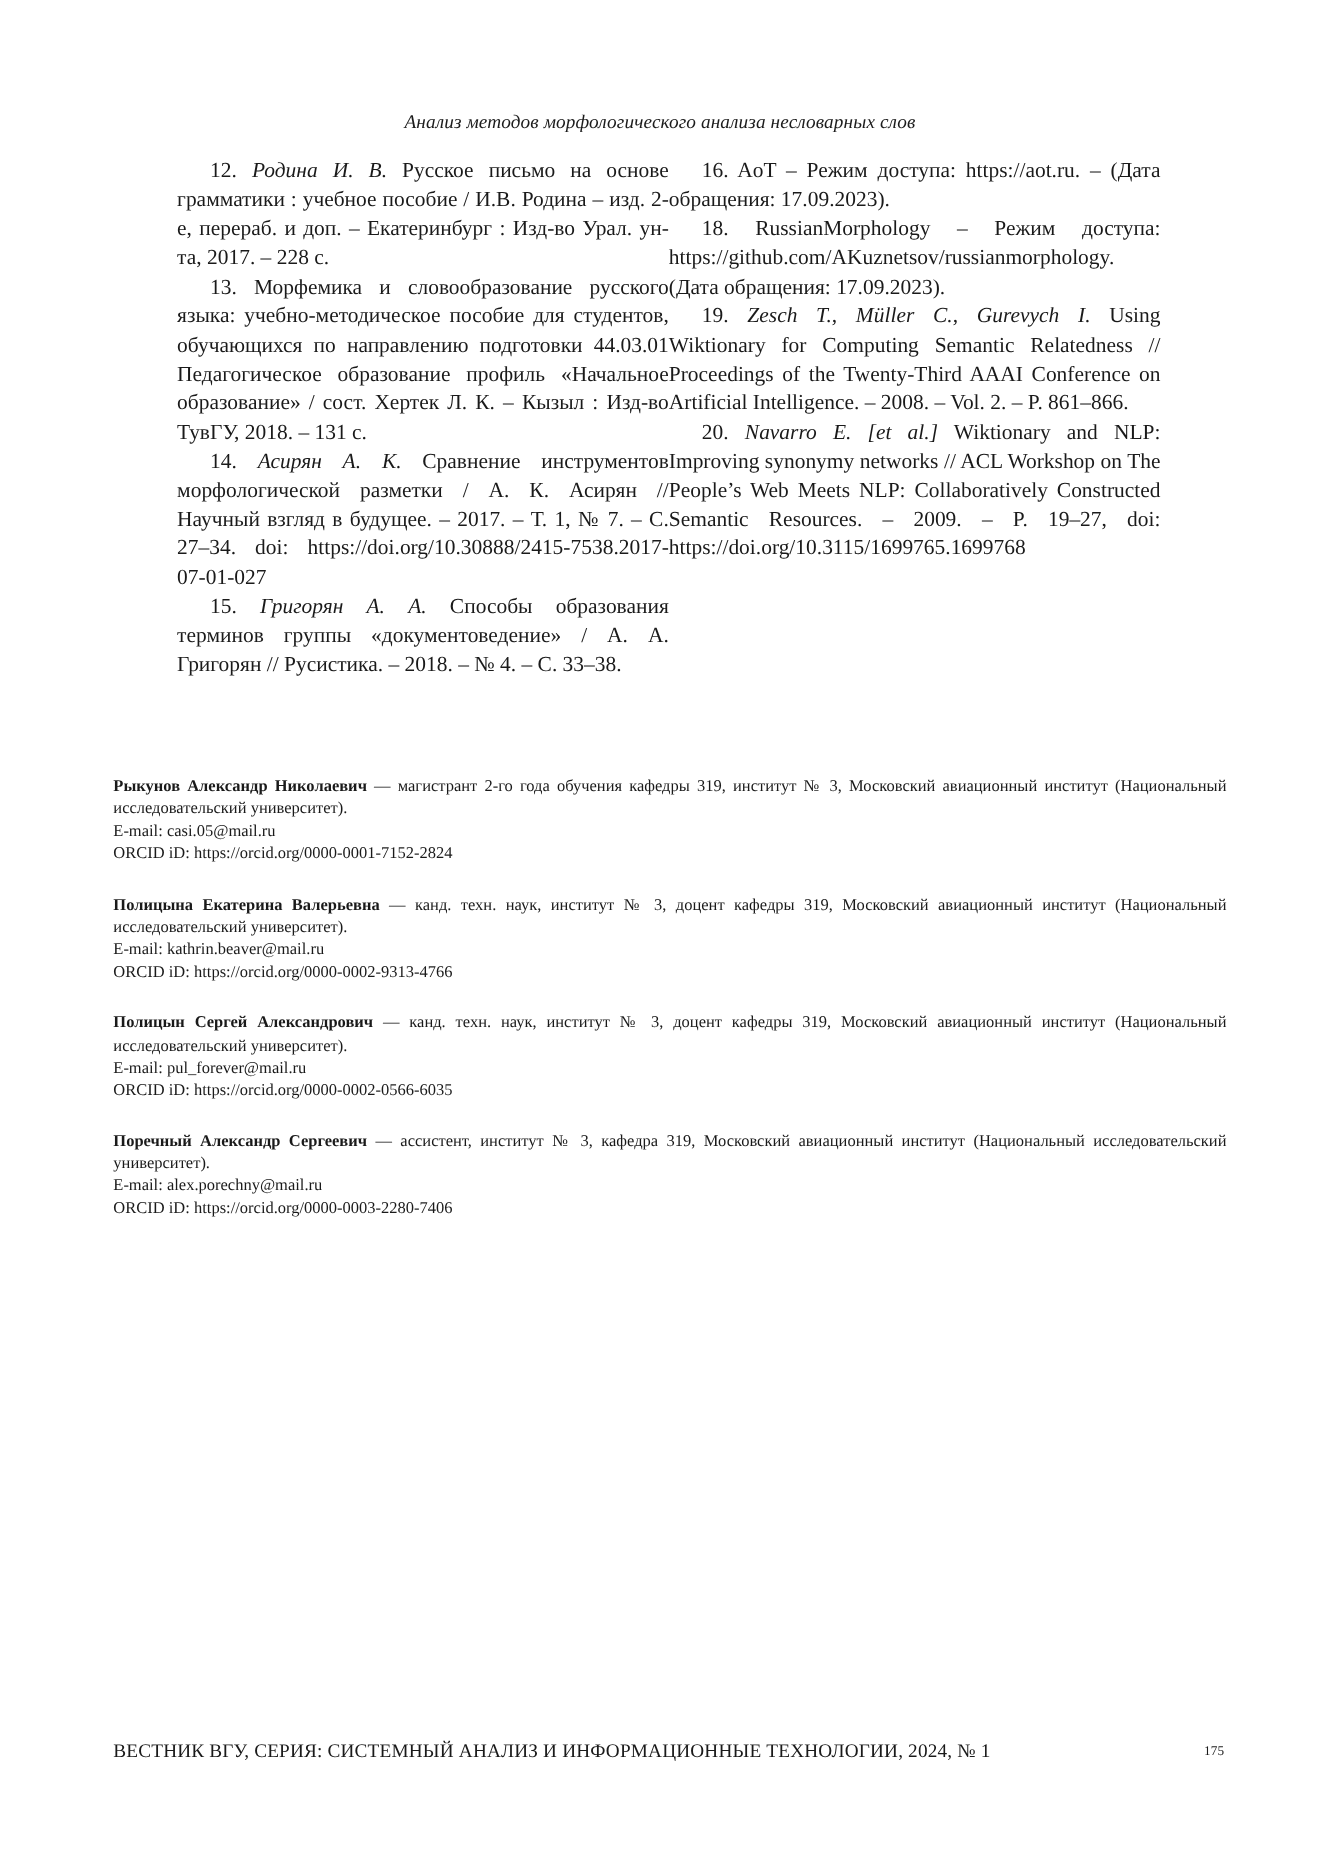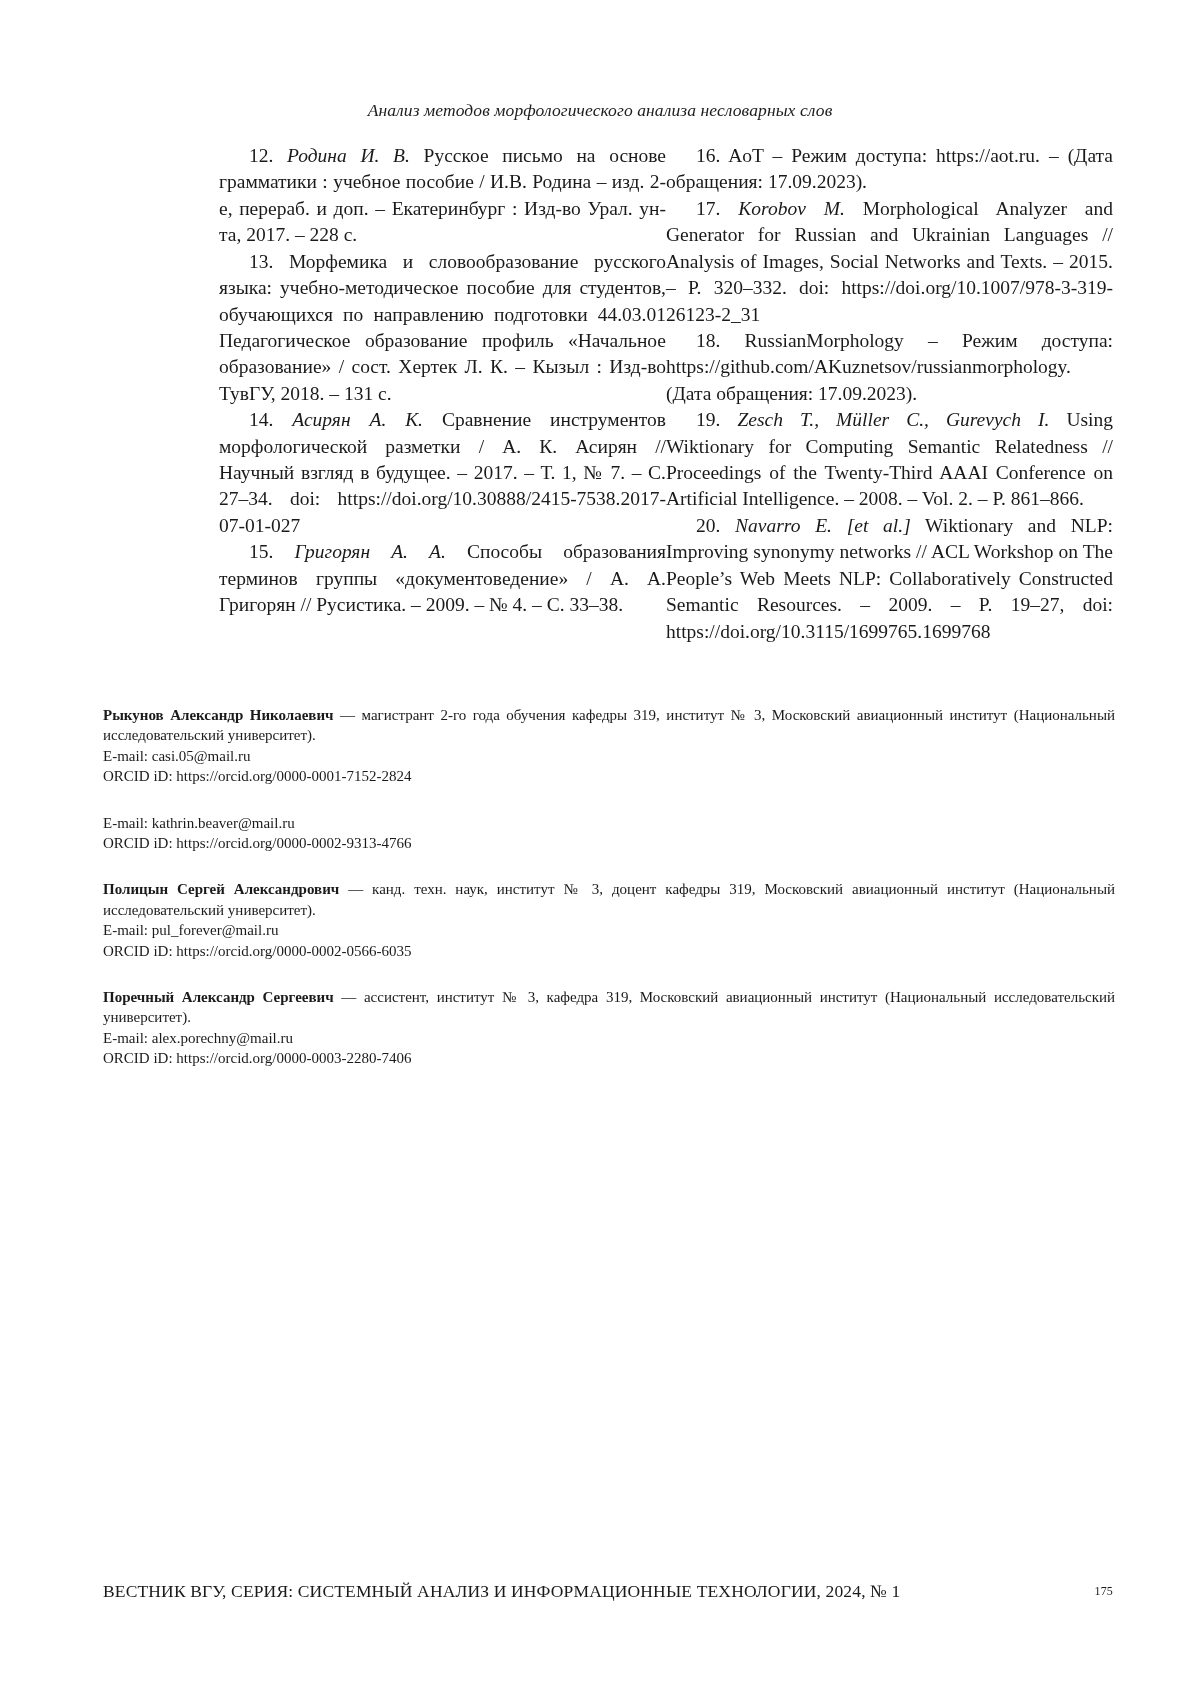--- a/index.html
+++ b/index.html
@@ -33,21 +33,21 @@
     font-size: 17.5px;
     letter-spacing: 0.1px;
     color: #1c1c1c;
   }
   .columns {
     position: absolute;
     top: 143px;
     left: 103px;
     width: 1010px;
     display: flex;
-    justify-content: flex-end;
+    justify-content: center;
   }
   .col {
     width: 447px;
     font-size: 19.5px;
     line-height: 1.355;
     text-align: justify;
     text-justify: inter-word;
     hyphens: manual;
   }
   .col p {
@@ -110,32 +110,28 @@
       <p>
         <span>13.</span>
         <span class="ital"></span><span> Морфемика и словообразование русского языка: учебно-методическое пособие для студентов, обучающихся по направлению подготовки 44.03.01 Педагогическое образование профиль «Начальное образование» / сост. Хертек Л. К. – Кызыл : Изд-во ТувГУ, 2018. – 131 с.</span>
       </p>
       <p>
         <span>14.</span>
         <span class="ital">Асирян А. К.</span><span> Сравнение инструментов морфологической разметки / А. К. Асирян // Научный взгляд в будущее. – 2017. – Т. 1, № 7. – С. 27–34. doi: https://doi.org/10.30888/2415-7538.2017-07-01-027</span>
       </p>
       <p>
         <span>15.</span>
-        <span class="ital">Григорян А. А.</span><span> Способы образования терминов группы «документоведение» / А. А. Григорян // Русистика. – 2009. – № 4. – С. 33–38.</span>
+        <span class="ital">Григорян А. А.</span><span> Способы образования терминов группы «документоведение» / А. А. Григорян // Русистика. – 2018. – № 4. – С. 33–38.</span>
       </p>
     </div>
 
     <div class="col">
       <p>
         <span>16.</span>
         <span class="ital"></span><span> AoT – Режим доступа: https://aot.ru. – (Дата обращения: 17.09.2023).</span>
-      </p>
-      <p>
-        <span>17.</span>
-        <span class="ital">Korobov M.</span><span> Morphological Analyzer and Generator for Russian and Ukrainian Languages // Analysis of Images, Social Networks and Texts. – 2015. – P. 320–332. doi: https://doi.org/10.1007/978-3-319-26123-2_31</span>
       </p>
       <p>
         <span>18.</span>
         <span class="ital"></span><span> RussianMorphology – Режим доступа: https://github.com/AKuznetsov/russianmorphology. (Дата обращения: 17.09.2023).</span>
       </p>
       <p>
         <span>19.</span>
         <span class="ital">Zesch T., Müller C., Gurevych I.</span><span> Using Wiktionary for Computing Semantic Relatedness // Proceedings of the Twenty-Third AAAI Conference on Artificial Intelligence. – 2008. – Vol. 2. – P. 861–866.</span>
       </p>
       <p>
@@ -149,20 +145,23 @@
 
     <div class="author-block">
       <p>
         <span class="author-name">Рыкунов Александр Николаевич</span><span> — магистрант 2-го года обучения кафедры 319, институт № 3, Московский авиационный институт (Национальный исследовательский университет).</span>
       </p>
       <p>E-mail: casi.05@mail.ru</p>
       <p>ORCID iD: https://orcid.org/0000-0001-7152-2824</p>
     </div>
 
     <div class="author-block">
+      <p>
+        <span class="author-name">Полицына Екатерина Валерьевна</span><span> — канд. техн. наук, институт № 3, доцент кафедры 319, Московский авиационный институт (Национальный исследовательский университет).</span>
+      </p>
       <p>E-mail: kathrin.beaver@mail.ru</p>
       <p>ORCID iD: https://orcid.org/0000-0002-9313-4766</p>
     </div>
 
     <div class="author-block">
       <p>
         <span class="author-name">Полицын Сергей Александрович</span><span> — канд. техн. наук, институт № 3, доцент кафедры 319, Московский авиационный институт (Национальный исследовательский университет).</span>
       </p>
       <p>E-mail: pul_forever@mail.ru</p>
       <p>ORCID iD: https://orcid.org/0000-0002-0566-6035</p>

